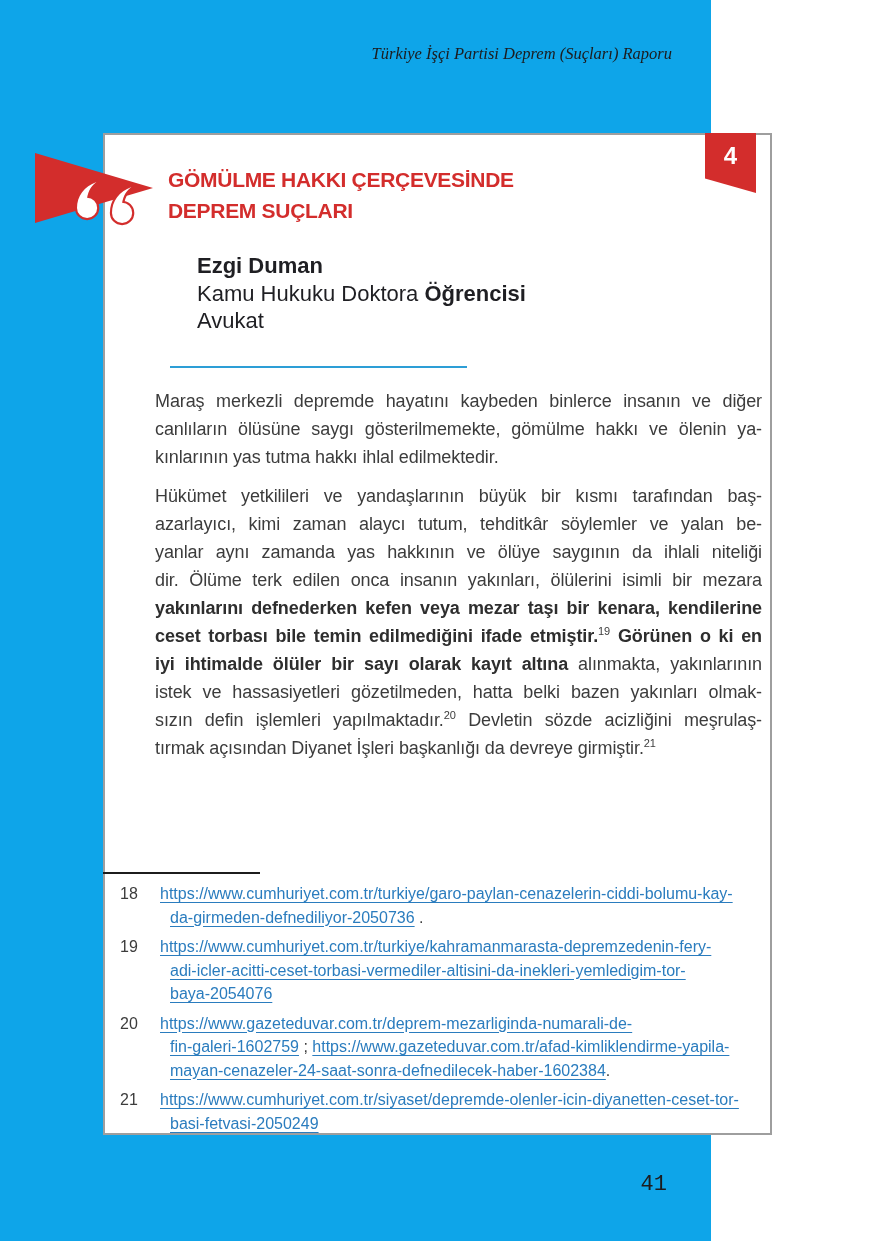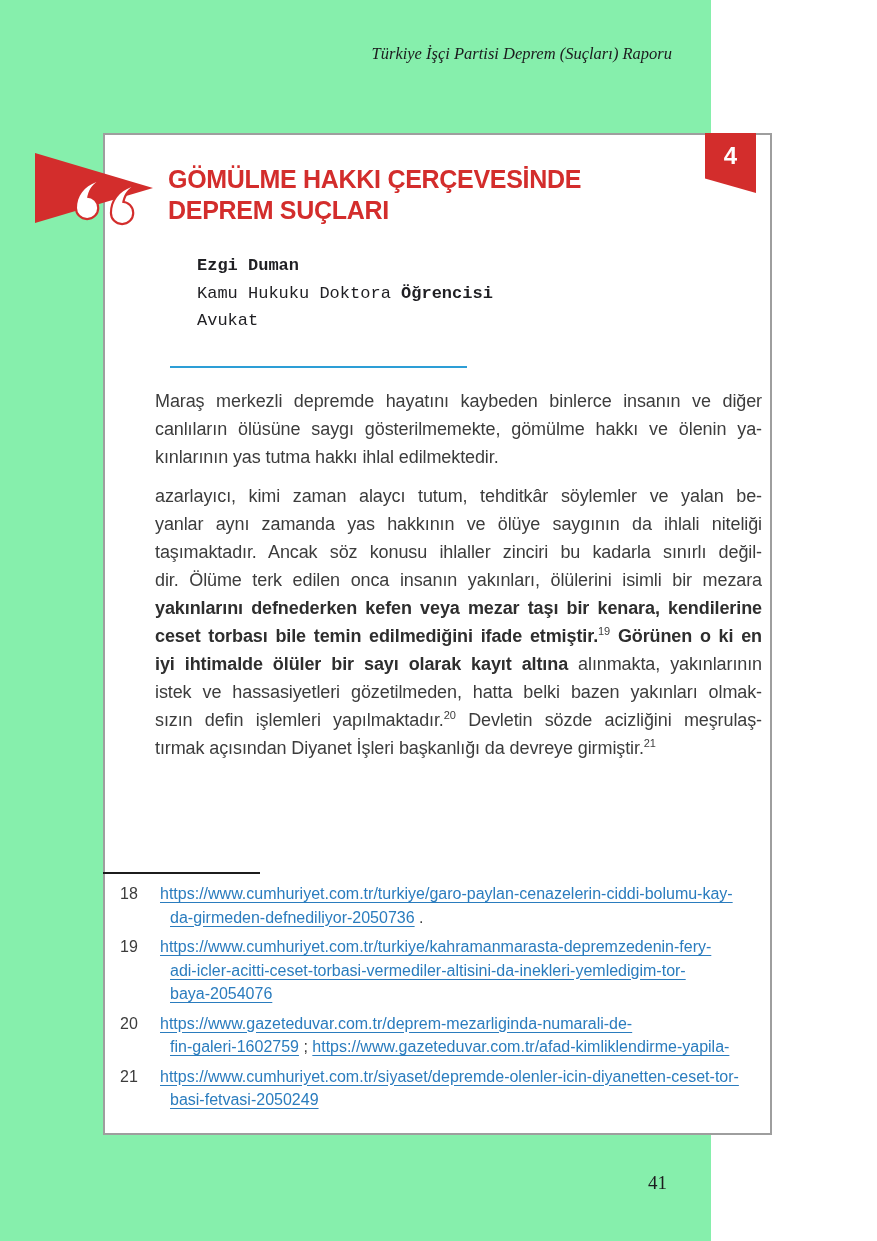--- a/index.html
+++ b/index.html
@@ -1,18 +1,18 @@
 <!DOCTYPE html>
 <html lang="tr"><head>
 <meta charset="utf-8">
 <style>
   * { margin:0; padding:0; box-sizing:border-box; }
   html,body { width:877px; height:1241px; background:#ffffff; overflow:hidden;
               font-family:"Liberation Sans", sans-serif; }
-  .page { position:relative; width:711px; height:1241px; background:#86efac; }
+  .page { position:relative; width:711px; height:1241px; background:#0ea5e9; }
 
   .running-header {
     position:absolute; top:44px; right:39px;
     font-family:"Liberation Serif", serif; font-style:italic;
     font-size:16.5px; color:#1c1c1e;
   }
 
   .card {
     position:absolute; left:103px; top:133px; width:669px; height:1002px;
     border:2px solid #9e9e9e; background:#fff;
@@ -23,27 +23,27 @@
     background:#d32d2c;
     clip-path:polygon(0 0, 100% 0, 100% 100%, 0 76%);
     color:#fff; font-weight:bold; font-size:24px; text-align:center;
     padding-top:9px;
   }
 
   .quote-flag { position:absolute; left:-70px; top:17px; width:120px; height:95px; }
 
   .chapter-title {
     position:absolute; left:63px; top:29px;
-    color:#d32d2c; font-weight:bold; font-size:25px; line-height:31px;
+    color:#d32d2c; font-weight:bold; font-size:21px; line-height:31px;
     letter-spacing:-0.3px; white-space:nowrap;
   }
 
   .author-block {
     position:absolute; left:92px; top:117px;
-    font-family:Liberation Mono, monospace; font-size:17px; line-height:27.5px;
+    font-family:Liberation Sans, sans-serif; font-size:22px; line-height:27.5px;
     color:#1f1f23;
   }
   .author-name { font-weight:bold; }
   .affil-bold { font-weight:bold; }
 
   .blue-rule {
     position:absolute; left:65px; top:231px; width:297px; height:2px;
     background:#2d9ed6;
   }
 
@@ -66,21 +66,21 @@
   .footnotes { position:absolute; left:15px; top:747px; width:650px; }
   .fn { position:relative; padding-left:40px; margin-bottom:6px;
         font-size:16px; line-height:23.5px; color:#3c3c3c; }
   .fn-num { position:absolute; left:0; top:0; }
   .fn-line { white-space:nowrap; padding-left:10px; }
   .fn-line.first { padding-left:0; }
   .fn a { color:#2a7cbe; text-decoration:underline; text-underline-offset:3px; }
 
   .page-number {
     position:absolute; right:44px; top:1172px;
-    font-family:Liberation Serif, serif; font-size:19px; color:#1c1c1e;
+    font-family:Liberation Mono, monospace; font-size:22px; color:#1c1c1e;
   }
 </style>
 </head>
 <body>
 
 <div class="page">
 
   <div class="running-header">Türkiye İşçi Partisi Deprem (Suçları) Raporu</div>
 
   <div class="card">
@@ -107,23 +107,23 @@
     </div>
 
     <div class="blue-rule"></div>
 
     <div class="body-text" id="para-1">
         <div class="bline"><span>Maraş merkezli depremde hayatını kaybeden binlerce insanın ve diğer</span></div>
         <div class="bline"><span>canlıların ölüsüne saygı gösterilmemekte, gömülme hakkı ve ölenin ya-</span></div>
         <div class="bline last"><span>kınlarının yas tutma hakkı ihlal edilmektedir.</span></div>
       </div>
     <div class="body-text" id="para-2">
+        <div class="bline"><span>Hükümet yetkilileri ve yandaşlarının büyük bir kısmı tarafından baş-</span></div>
         <div class="bline"><span>azarlayıcı, kimi zaman alaycı tutum, tehditkâr söylemler ve yalan be-</span></div>
         <div class="bline"><span>yanlar aynı zamanda yas hakkının ve ölüye saygının da ihlali niteliği</span></div>
-        <div class="bline"><span>taşımaktadır. Ancak söz konusu ihlaller zinciri bu kadarla sınırlı değil-</span></div>
         <div class="bline"><span>dir. Ölüme terk edilen onca insanın yakınları, ölülerini isimli bir mezara</span></div>
         <div class="bline"><b>yakınlarını defnederken kefen veya mezar taşı bir kenara, kendilerine</b></div>
         <div class="bline"><b>ceset torbası bile temin edilmediğini ifade etmiştir.</b><sup>19</sup><span> </span><b>Görünen o ki en</b></div>
         <div class="bline"><b>iyi ihtimalde ölüler bir sayı olarak kayıt altına</b><span> alınmakta, yakınlarının</span></div>
         <div class="bline"><span>istek ve hassasiyetleri gözetilmeden, hatta belki bazen yakınları olmak-</span></div>
         <div class="bline"><span>sızın defin işlemleri yapılmaktadır.</span><sup>20</sup><span> Devletin sözde acizliğini meşrulaş-</span></div>
         <div class="bline last"><span>tırmak açısından Diyanet İşleri başkanlığı da devreye girmiştir.</span><sup>21</sup></div>
       </div>
 
     <div class="fn-separator"></div>
@@ -137,20 +137,21 @@
         <div class="fn">
           <span class="fn-num">19</span>
           <div class="fn-line first"><a href="#">https://www.cumhuriyet.com.tr/turkiye/kahramanmarasta-depremzedenin-fery-</a></div>
           <div class="fn-line"><a href="#">adi-icler-acitti-ceset-torbasi-vermediler-altisini-da-inekleri-yemledigim-tor-</a></div>
           <div class="fn-line"><a href="#">baya-2054076</a></div>
         </div>
         <div class="fn">
           <span class="fn-num">20</span>
           <div class="fn-line first"><a href="#">https://www.gazeteduvar.com.tr/deprem-mezarliginda-numarali-de-</a></div>
           <div class="fn-line"><a href="#">fin-galeri-1602759</a><span> ; </span><a href="#">https://www.gazeteduvar.com.tr/afad-kimliklendirme-yapila-</a></div>
+          <div class="fn-line"><a href="#">mayan-cenazeler-24-saat-sonra-defnedilecek-haber-1602384</a><span>.</span></div>
         </div>
         <div class="fn">
           <span class="fn-num">21</span>
           <div class="fn-line first"><a href="#">https://www.cumhuriyet.com.tr/siyaset/depremde-olenler-icin-diyanetten-ceset-tor-</a></div>
           <div class="fn-line"><a href="#">basi-fetvasi-2050249</a></div>
         </div>
       </div>
 
   </div>
 

